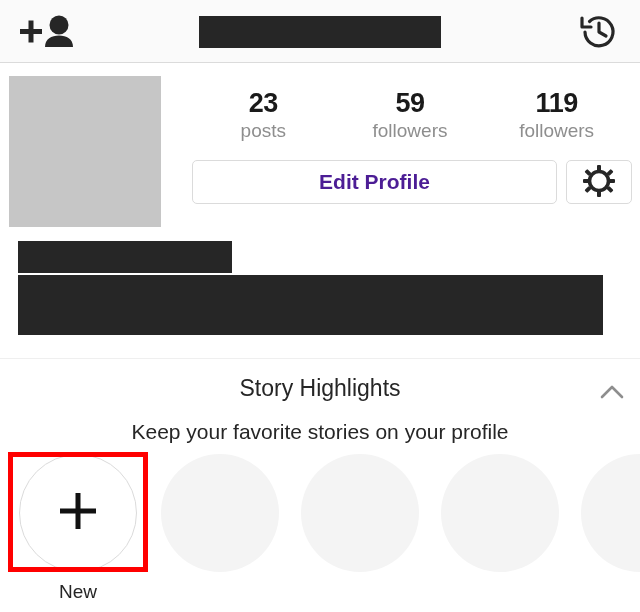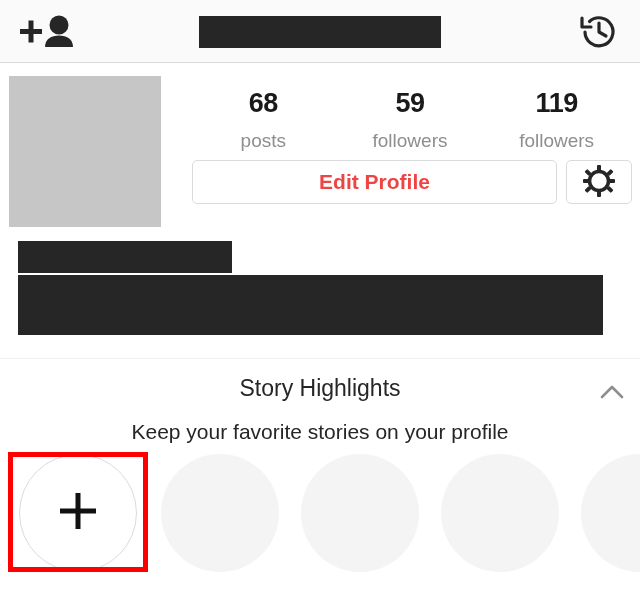--- a/index.html
+++ b/index.html
@@ -67,39 +67,39 @@
     font-size: 27px;
     font-weight: bold;
     line-height: 30px;
     color: #1a1a1a;
     letter-spacing: -0.5px;
   }
   .stat-label {
     font-size: 19px;
     line-height: 24px;
     color: #8e8e8e;
-    margin-top: 11px;
+    margin-top: 1px;
   }
 
   .action-row {
     position: absolute;
     left: 192px; top: 160px;
     width: 440px;
     height: 44px;
     display: flex;
     gap: 9px;
   }
   .edit-profile-btn {
     flex: 1;
     border: 1px solid #dbdbdb;
     border-radius: 5px;
     background: #ffffff;
     font-size: 21px;
     font-weight: bold;
-    color: #ef4444;
+    color: #4c1d95;
     display: flex;
     align-items: center;
     justify-content: center;
     font-family: "Liberation Sans", sans-serif;
     cursor: pointer;
     padding: 16px;
   }
   .settings-btn {
     width: 66px;
     border: 1px solid #dbdbdb;
@@ -227,21 +227,21 @@
       <polyline points="6,8 6,17 15,17" fill="none" stroke="#262626" stroke-width="3.2" stroke-linecap="round" stroke-linejoin="round"></polyline>
       <polyline points="23,13 23,22 30,26" fill="none" stroke="#262626" stroke-width="3.2" stroke-linecap="round" stroke-linejoin="round"></polyline>
     </svg>
   </div>
 </div>
 
 <div class="avatar"></div>
 
 <div class="stats">
   <div class="stat">
-    <div class="stat-value">68</div>
+    <div class="stat-value">23</div>
     <div class="stat-label">posts</div>
   </div>
   <div class="stat">
     <div class="stat-value">59</div>
     <div class="stat-label">followers</div>
   </div>
   <div class="stat">
     <div class="stat-value">119</div>
     <div class="stat-label">followers</div>
   </div>
@@ -288,20 +288,21 @@
 
   <div class="highlight-item" style="left:8px;">
     <div class="highlight-circle new">
       <span>
         <svg width="44" height="44" viewBox="0 0 44 44">
           <rect x="4" y="19.5" width="36" height="5" fill="#111111"></rect>
           <rect x="19.5" y="4" width="5" height="36" fill="#111111"></rect>
         </svg>
       </span>
     </div>
+    <div class="highlight-label">New</div>
   </div>
 
   <div class="highlight-item" style="left:150px;">
     <div class="highlight-circle placeholder"></div>
     <div class="highlight-label"></div>
   </div>
 
   <div class="highlight-item" style="left:290px;">
     <div class="highlight-circle placeholder"></div>
     <div class="highlight-label"></div>

